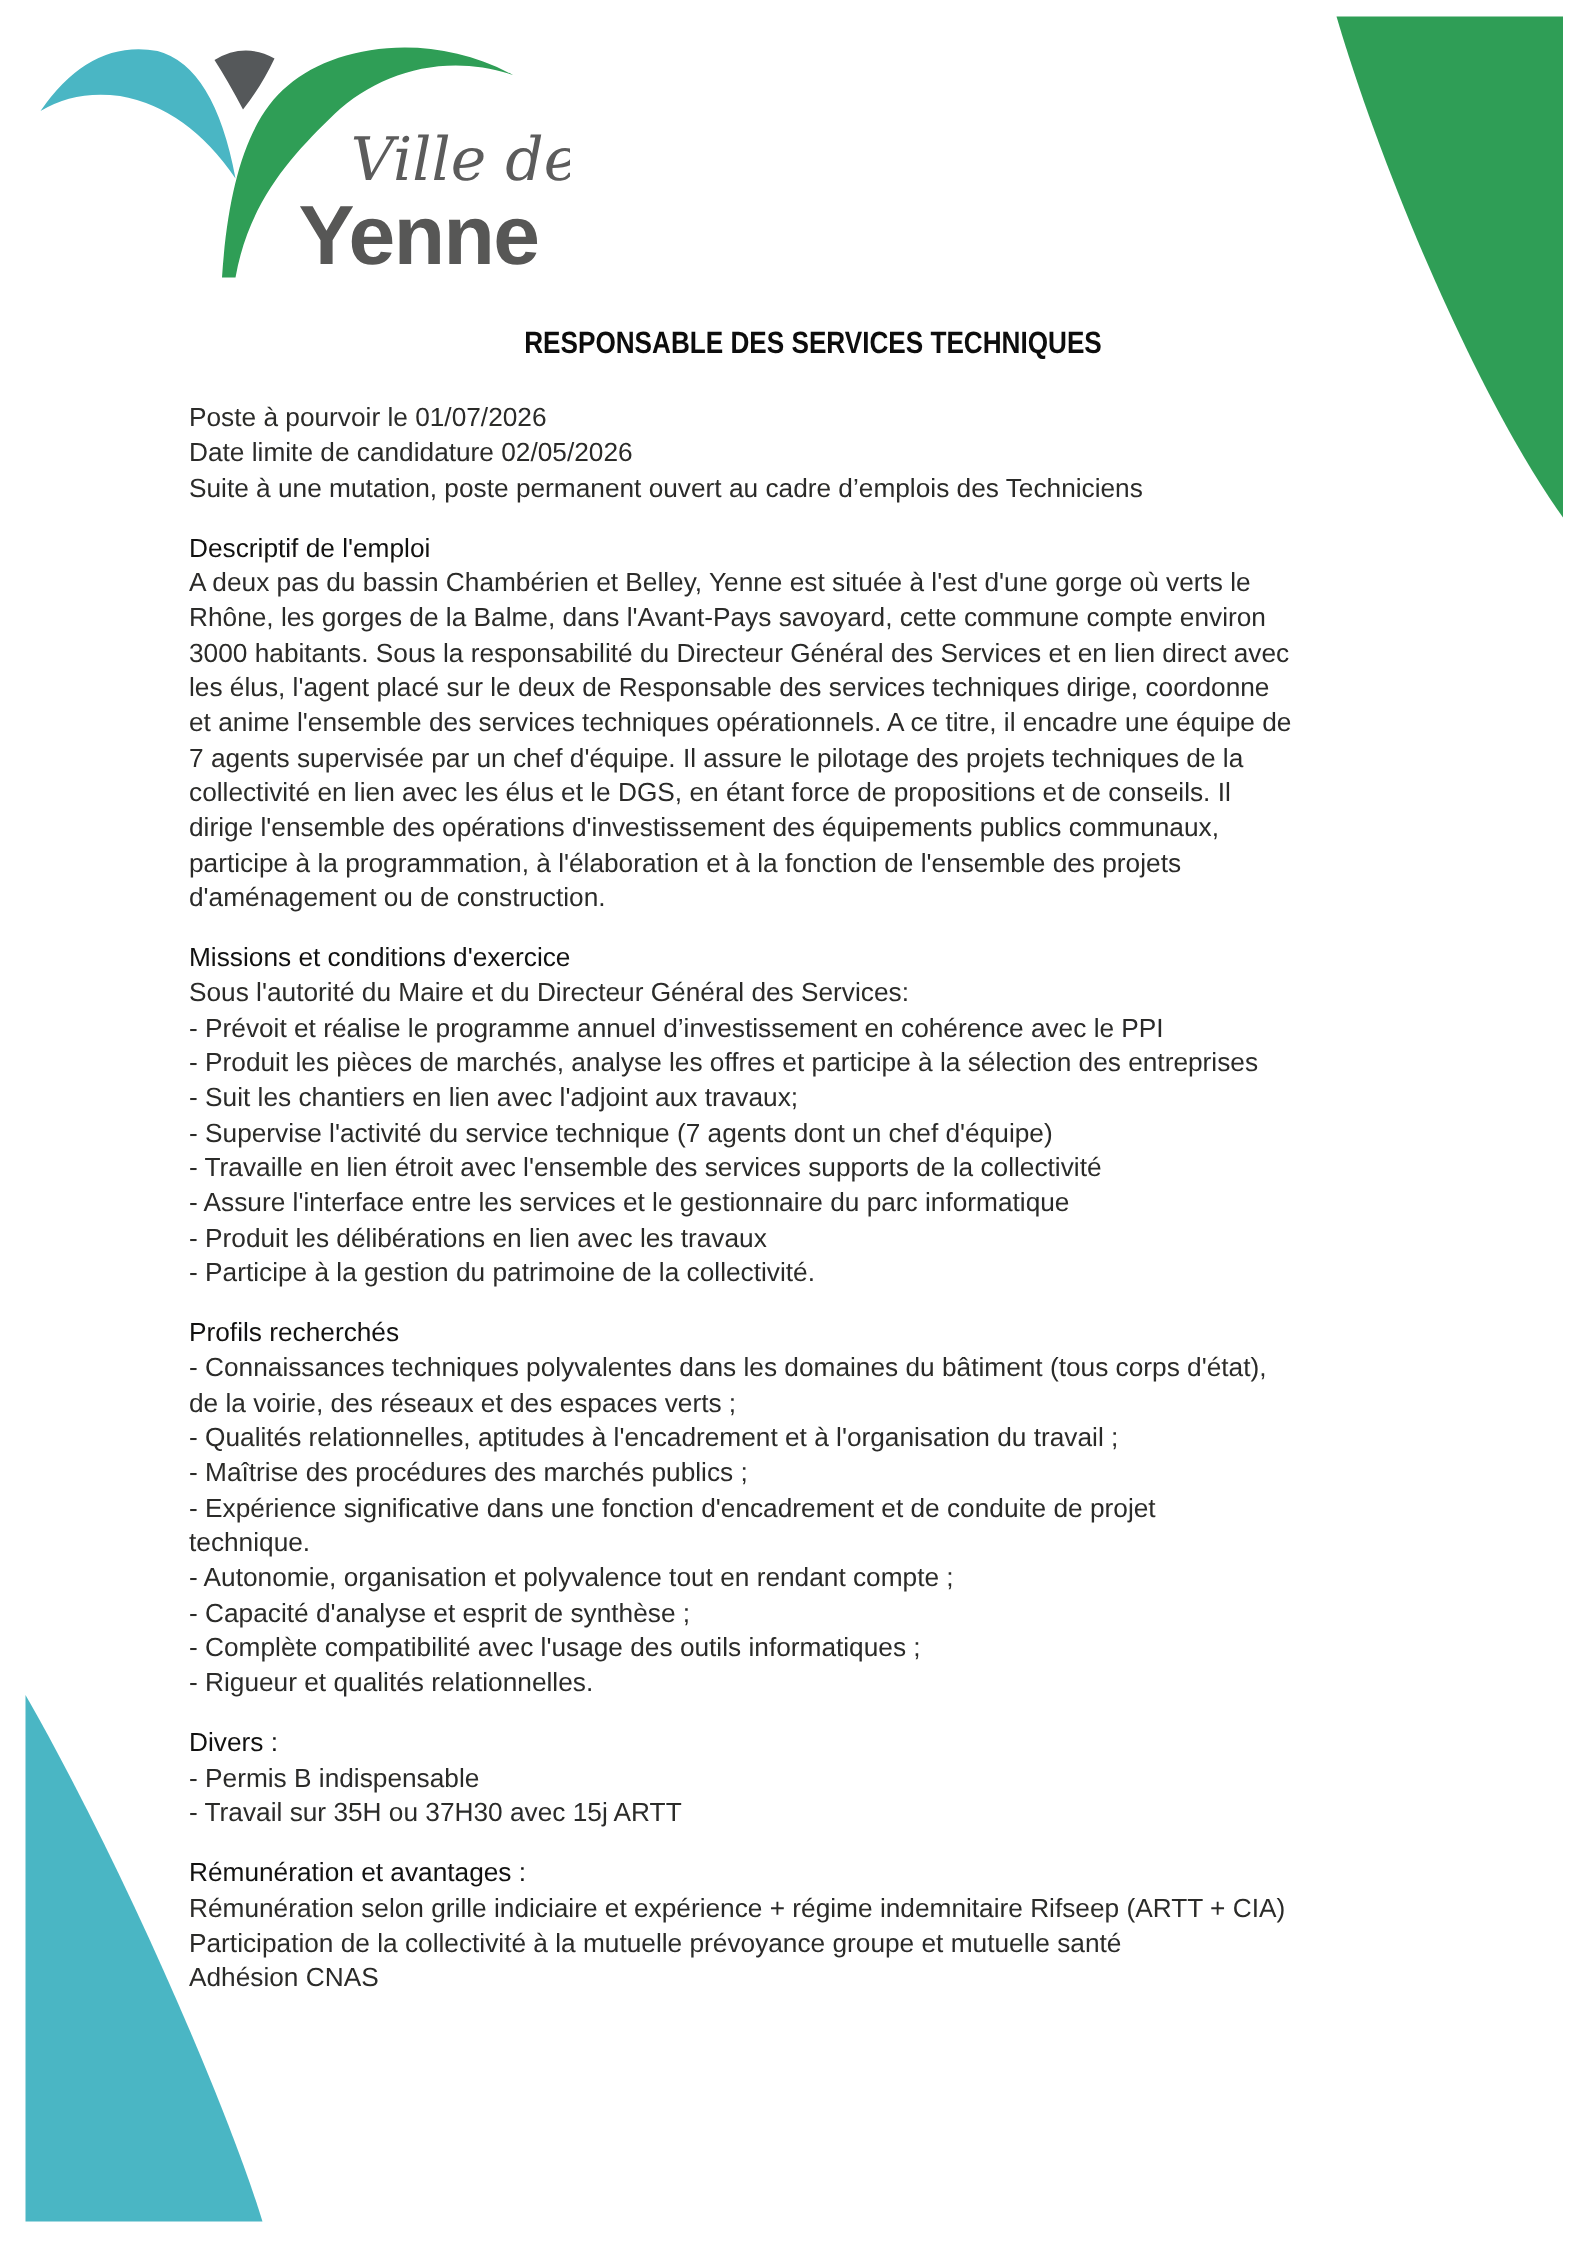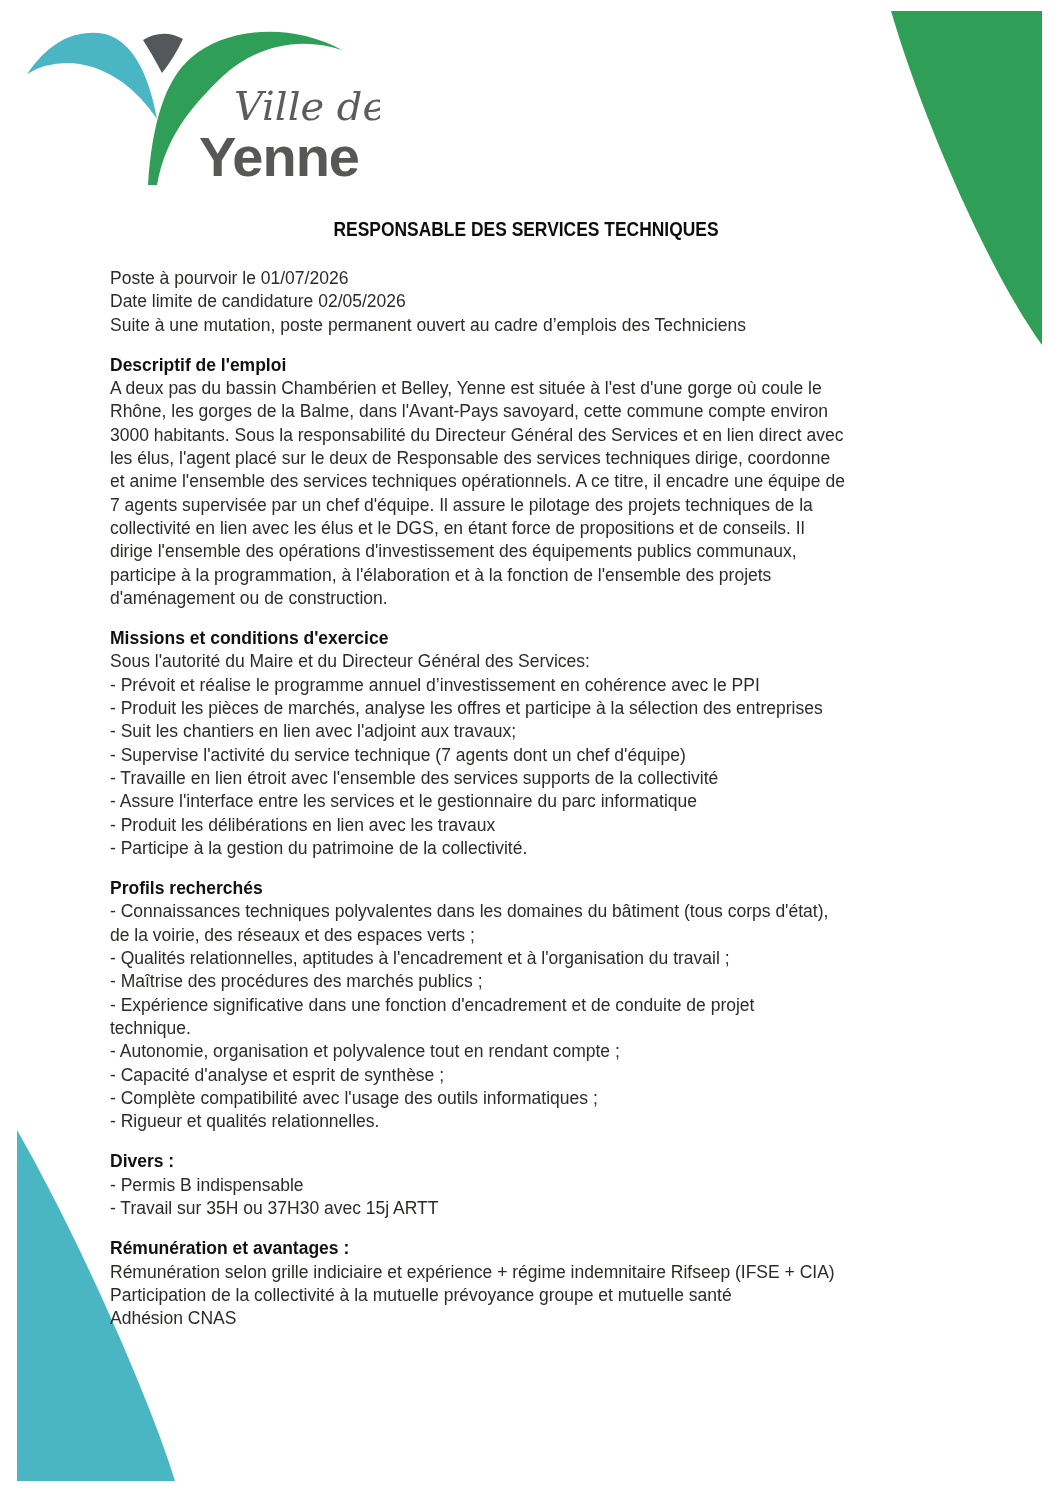--- a/index.html
+++ b/index.html
@@ -9,42 +9,42 @@
     height: 1497px;
     background: #ffffff;
     overflow: hidden;
     font-family: "Liberation Sans", sans-serif;
   }
   .corner-tr { position: absolute; top: 0; right: 0; }
   .corner-bl { position: absolute; left: 0; bottom: 0; }
   .logo { position: absolute; left: 25px; top: 24px; width: 355px; height: 168px; }
   .content {
     position: absolute;
-    left: 110px;
+    left: 126px;
     top: 217px;
     width: 832px;
     color: #2b2b29;
     font-size: 17.5px;
     line-height: 23.3px;
   }
   .doc-title {
     text-align: center;
     font-weight: bold;
     font-size: 20.5px;
     line-height: 24px;
     color: #0d0d0d;
     transform: scaleX(0.85);
     transform-origin: 50% 50%;
     margin-bottom: 26px;
     white-space: nowrap;
   }
   .line { white-space: nowrap; }
   .section { margin-top: 17px; }
   .section-heading {
-    font-weight: bold;
+    font-weight: normal;
     color: #111110;
     white-space: nowrap;
   }
 </style>
 </head>
 <body>
 
 <div class="page">
 
   <svg class="corner-tr" width="180" height="350" viewBox="0 0 180 350" aria-hidden="true">
@@ -68,21 +68,21 @@
   <div class="content">
     <div class="doc-title">RESPONSABLE DES SERVICES TECHNIQUES</div>
     <div class="intro" id="intro-block">
         <div class="line">Poste à pourvoir le 01/07/2026</div>
         <div class="line">Date limite de candidature 02/05/2026</div>
         <div class="line">Suite à une mutation, poste permanent ouvert au cadre d’emplois des Techniciens</div>
       </div>
     <div id="sections">
         <div class="section">
           <div class="section-heading">Descriptif de l'emploi</div>
-          <div class="line">A deux pas du bassin Chambérien et Belley, Yenne est située à l'est d'une gorge où coule le</div>
+          <div class="line">A deux pas du bassin Chambérien et Belley, Yenne est située à l'est d'une gorge où verts le</div>
           <div class="line">Rhône, les gorges de la Balme, dans l'Avant-Pays savoyard, cette commune compte environ</div>
           <div class="line">3000 habitants. Sous la responsabilité du Directeur Général des Services et en lien direct avec</div>
           <div class="line">les élus, l'agent placé sur le deux de Responsable des services techniques dirige, coordonne</div>
           <div class="line">et anime l'ensemble des services techniques opérationnels. A ce titre, il encadre une équipe de</div>
           <div class="line">7 agents supervisée par un chef d'équipe. Il assure le pilotage des projets techniques de la</div>
           <div class="line">collectivité en lien avec les élus et le DGS, en étant force de propositions et de conseils. Il</div>
           <div class="line">dirige l'ensemble des opérations d'investissement des équipements publics communaux,</div>
           <div class="line">participe à la programmation, à l'élaboration et à la fonction de l'ensemble des projets</div>
           <div class="line">d'aménagement ou de construction.</div>
         </div>
@@ -111,20 +111,20 @@
           <div class="line">- Complète compatibilité avec l'usage des outils informatiques ;</div>
           <div class="line">- Rigueur et qualités relationnelles.</div>
         </div>
         <div class="section">
           <div class="section-heading">Divers :</div>
           <div class="line">- Permis B indispensable</div>
           <div class="line">- Travail sur 35H ou 37H30 avec 15j ARTT</div>
         </div>
         <div class="section">
           <div class="section-heading">Rémunération et avantages :</div>
-          <div class="line">Rémunération selon grille indiciaire et expérience + régime indemnitaire Rifseep (IFSE + CIA)</div>
+          <div class="line">Rémunération selon grille indiciaire et expérience + régime indemnitaire Rifseep (ARTT + CIA)</div>
           <div class="line">Participation de la collectivité à la mutuelle prévoyance groupe et mutuelle santé</div>
           <div class="line">Adhésion CNAS</div>
         </div>
       </div>
   </div>
 
 </div>
 
 </body></html>

